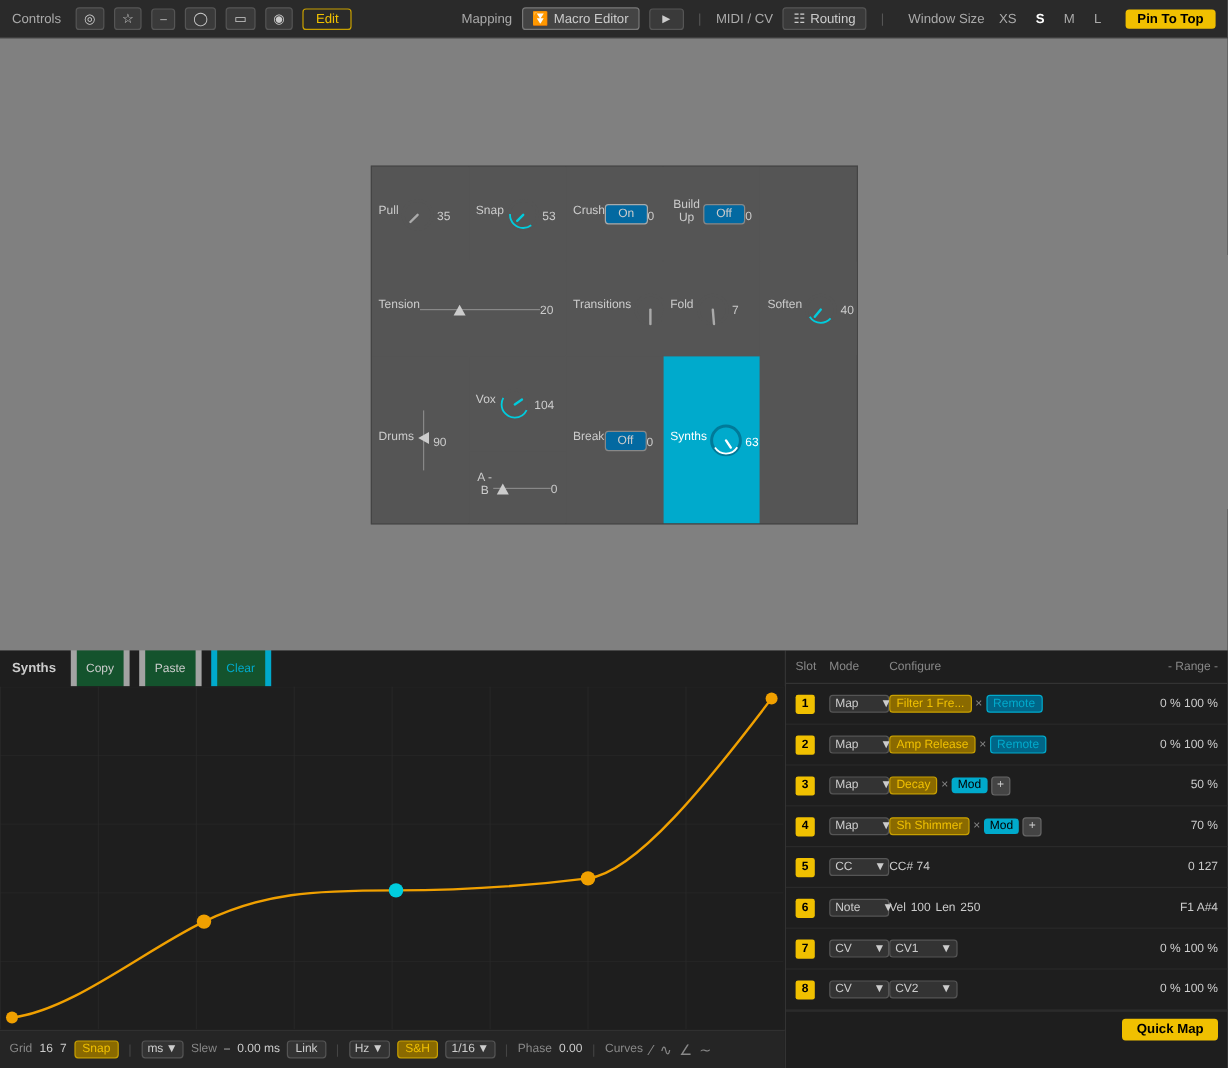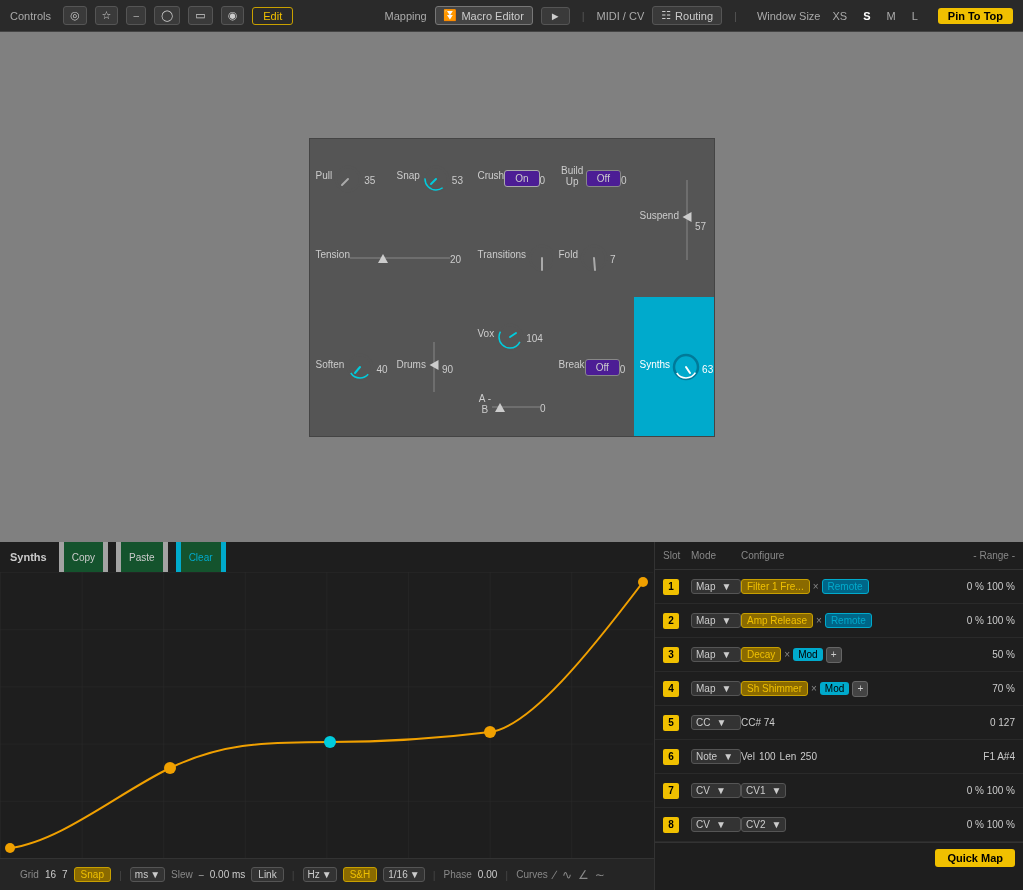--- a/index.html
+++ b/index.html
@@ -32,21 +32,21 @@
     .macro-cell.tall { grid-row: span 2; }
     .cell-label { font-size: 10px; color: #ccc; margin-bottom: 6px; text-align: center; }
     .cell-value { font-size: 10px; color: #ccc; margin-top: 4px; }
     .cell-value.active { color: #fff; }
 
     
     .knob { width: 32px; height: 32px; position: relative; }
     .knob svg { width: 32px; height: 32px; }
 
     
-    .toggle-btn { background: #4c1d95; border: 1px solid #888; border-radius: 3px; color: #ccc; padding: 2px 10px; font-size: 10px; cursor: pointer; }
+    .toggle-btn { background: #0369a1; border: 1px solid #888; border-radius: 3px; color: #ccc; padding: 2px 10px; font-size: 10px; cursor: pointer; }
     .toggle-btn.on { border-color: #aaa; }
 
     
     .slider-h { width: 60px; height: 16px; position: relative; margin: 4px 0; }
     .slider-h-track { width: 100%; height: 1px; background: #888; position: absolute; top: 50%; transform: translateY(-50%); }
     .slider-h-thumb { width: 10px; height: 10px; background: transparent; border-left: 5px solid transparent; border-right: 5px solid transparent; border-bottom: 9px solid #ccc; position: absolute; top: 50%; transform: translateY(-50%); }
 
     
     .slider-v { width: 16px; height: 60px; position: relative; margin: 4px 0; }
     .slider-v-track { width: 1px; height: 100%; background: #888; position: absolute; left: 50%; transform: translateX(-50%); }
@@ -55,34 +55,34 @@
     
     .bottom-section { display: flex; height: 348px; background: #1e1e1e; }
 
     
     .curve-panel { width: 655px; background: #1e1e1e; display: flex; flex-direction: column; border-right: 1px solid #333; }
     .curve-header { display: flex; align-items: center; padding: 6px 10px; gap: 8px; height: 30px; }
     .curve-title { color: #ccc; font-size: 11px; font-weight: bold; margin-right: 4px; }
     .curve-btn { background: #14532d; border: 5px solid #a3a3a3; border-radius: 10px; color: #ccc; padding: 17px 8px; font-size: 10px; cursor: pointer; }
     .curve-btn.highlight { border-color: #00aacc; color: #00aacc; }
     .curve-canvas-area { flex: 1; position: relative; background: #1e1e1e; }
-    .curve-footer { height: 40px; display: flex; align-items: center; padding: 0 20px; gap: 6px; background: #252525; border-top: 1px solid #333; }
+    .curve-footer { height: 40px; display: flex; align-items: center; padding: 0 8px; gap: 6px; background: #252525; border-top: 1px solid #333; }
     .footer-label { color: #888; font-size: 10px; }
     .footer-value { color: #ccc; font-size: 10px; }
     .footer-btn { background: #333; border: 1px solid #555; border-radius: 3px; color: #ccc; padding: 1px 6px; font-size: 10px; cursor: pointer; }
     .footer-btn.yellow { background: #8a6a00; border-color: #c8a000; color: #f0c000; }
     .footer-dropdown { background: #333; border: 1px solid #555; border-radius: 3px; color: #ccc; padding: 1px 4px; font-size: 10px; display: flex; align-items: center; gap: 2px; cursor: pointer; }
     .footer-sep { color: #444; margin: 0 2px; }
 
     
     .map-panel { flex: 1; background: #1e1e1e; display: flex; flex-direction: column; }
     .map-header { display: grid; grid-template-columns: 28px 50px 1fr 60px; align-items: center; padding: 4px 8px; height: 28px; color: #888; font-size: 10px; border-bottom: 1px solid #333; }
     .map-row { display: grid; grid-template-columns: 28px 50px 1fr 60px; align-items: center; padding: 3px 8px; border-bottom: 1px solid #2a2a2a; min-height: 34px; }
     .slot-num { background: #f0c000; color: #000; font-size: 10px; font-weight: bold; border-radius: 2px; width: 16px; height: 16px; display: flex; align-items: center; justify-content: center; }
-    .map-dropdown { background: #333; border: 1px solid #555; border-radius: 3px; color: #ccc; padding: 1px 4px; font-size: 10px; cursor: pointer; display: flex; align-items: center; gap: 6px; }
+    .map-dropdown { background: #333; border: 1px solid #555; border-radius: 3px; color: #ccc; padding: 1px 4px; font-size: 10px; cursor: pointer; display: flex; align-items: center; gap: 18px; }
     .map-configure { display: flex; align-items: center; gap: 3px; flex-wrap: wrap; }
     .tag-yellow { background: #8a6a00; border: 1px solid #c8a000; color: #f0c000; border-radius: 3px; padding: 1px 5px; font-size: 10px; }
     .tag-remote { background: #006688; border: 1px solid #00aacc; color: #00aacc; border-radius: 3px; padding: 1px 5px; font-size: 10px; }
     .tag-mod { background: #00aacc; color: #000; border-radius: 3px; padding: 1px 5px; font-size: 10px; }
     .close-x { color: #888; font-size: 10px; cursor: pointer; }
     .plus-btn { background: #444; border: 1px solid #666; border-radius: 3px; color: #ccc; width: 16px; height: 16px; display: flex; align-items: center; justify-content: center; font-size: 10px; cursor: pointer; }
     .map-range { color: #ccc; font-size: 10px; text-align: right; white-space: nowrap; }
     .range-header { color: #888; font-size: 10px; text-align: right; }
     .map-footer { padding: 6px 8px; display: flex; justify-content: flex-end; border-top: 1px solid #333; }
     .quick-map-btn { background: #f0c000; color: #000; border: none; border-radius: 3px; padding: 3px 12px; font-size: 11px; font-weight: bold; cursor: pointer; }
@@ -156,28 +156,20 @@
       <button class="toggle-btn on">On</button>
       <span class="cell-value">0</span>
     </div>
 
     <div class="macro-cell">
       <span class="cell-label">Build Up</span>
       <button class="toggle-btn">Off</button>
       <span class="cell-value">0</span>
     </div>
 
-    <div class="macro-cell tall" style="grid-row: span 2; justify-content: flex-start; padding-top: 6px;">
-      <span class="cell-label">Suspend</span>
-      <div class="slider-v" style="height: 80px; margin-top: 8px;">
-        <div class="slider-v-track"></div>
-        <div class="slider-v-thumb" style="top: 40%; left: 50%; transform: translate(-50%, 0);"></div>
-      </div>
-      <span class="cell-value" style="margin-top: 16px;">57</span>
-    </div>
 
     <div class="macro-cell wide" style="grid-column: span 2;">
       <span class="cell-label">Tension</span>
       <div class="slider-h" style="width: 100px;">
         <div class="slider-h-track"></div>
         <div class="slider-h-thumb" style="left: 28%;"></div>
       </div>
       <span class="cell-value">20</span>
     </div>
 

